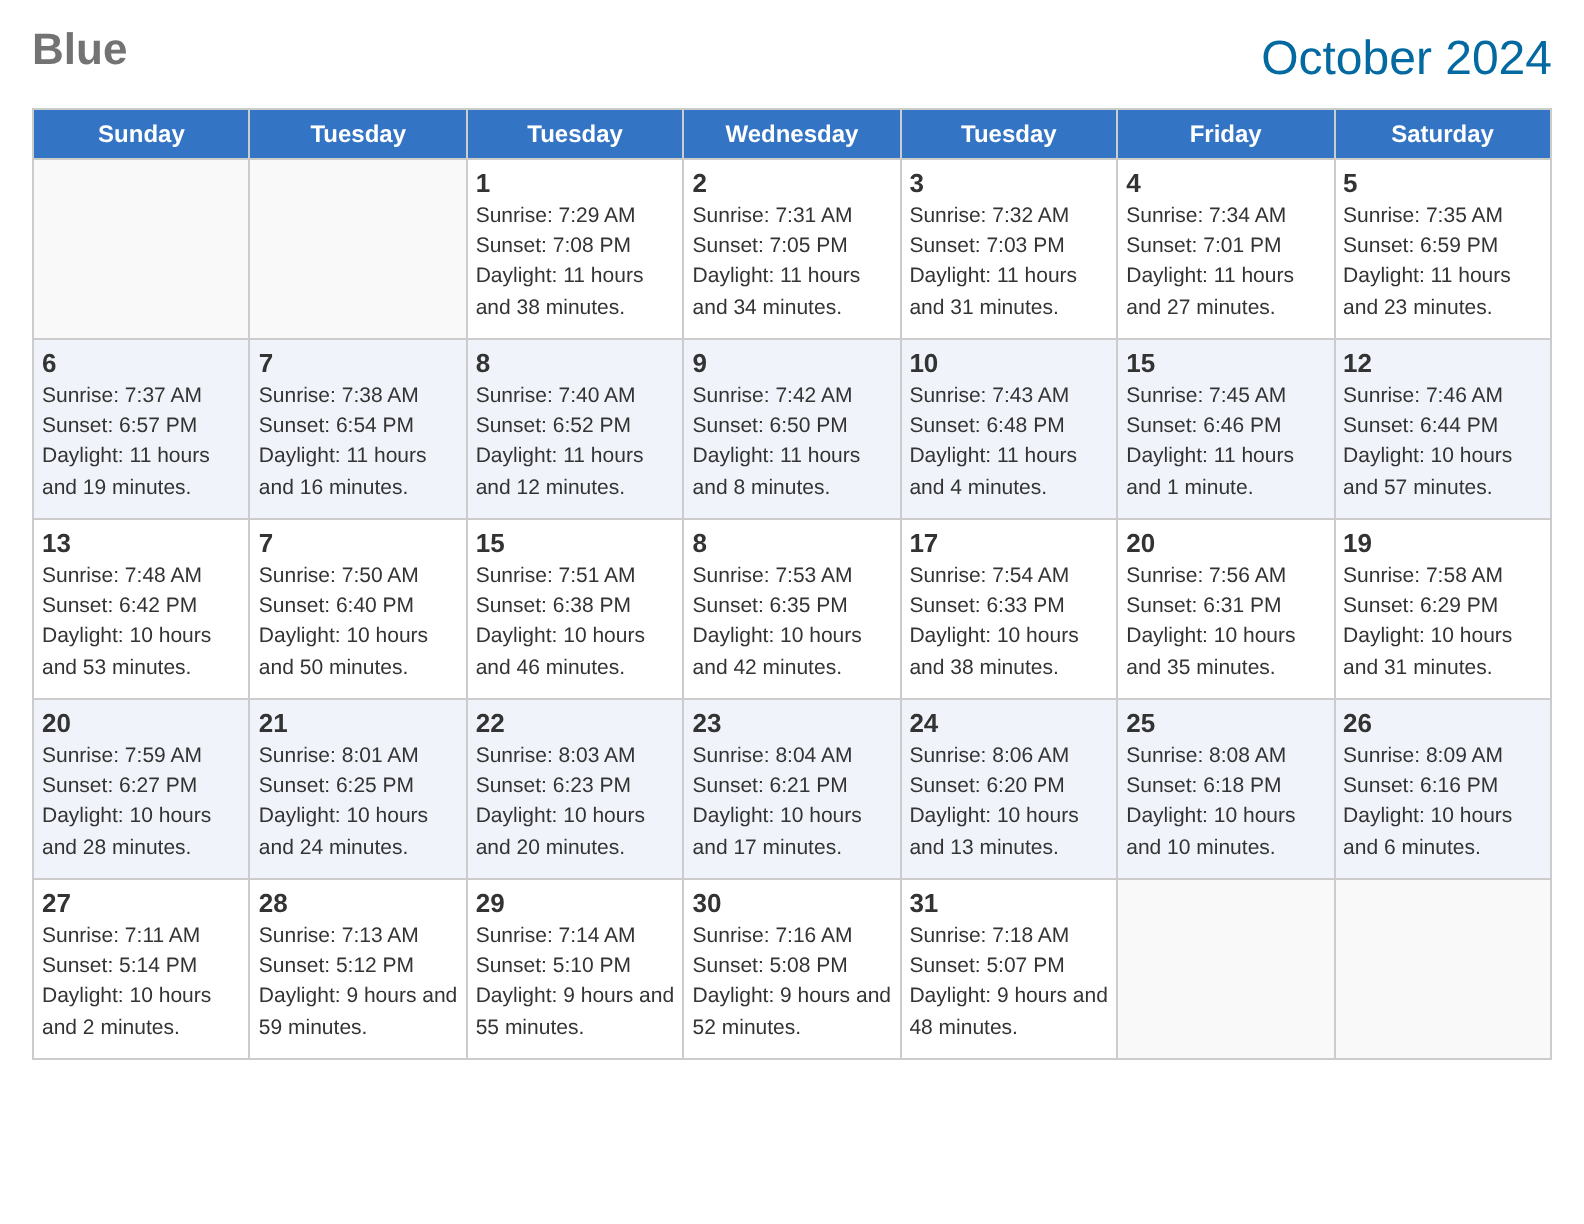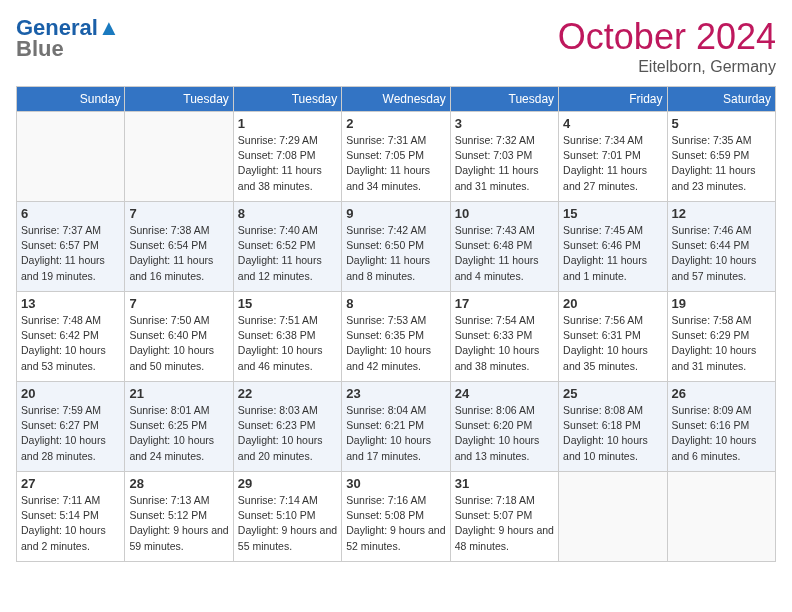--- a/index.html
+++ b/index.html
@@ -28,42 +28,42 @@
       line-height: 1.1;
     }
     .logo-row {
       display: flex;
       align-items: center;
     }
     .title-block {
       text-align: right;
     }
     .title-block h1 {
-      font-size: 36px;
+      font-size: 24px;
       font-weight: normal;
-      color: #be185d;
+      color: #0369a1;
       text-align: center;
     }
     .title-block h2 {
       font-size: 16px;
       font-weight: normal;
       color: #555;
     }
     .calendar {
       width: 100%;
       border-collapse: collapse;
       font-size: 11px;
     }
     .calendar thead tr th {
       background: #3374c4;
       color: #fff;
       padding: 5px 4px;
-      text-align: right;
+      text-align: center;
       font-size: 12px;
-      font-weight: normal;
+      font-weight: bold;
       border: 1px solid #ccc;
     }
     .calendar tbody tr td {
       border: 1px solid #ccc;
       vertical-align: top;
       padding: 4px 4px;
       height: 90px;
       width: 108px;
       color: #333;
     }
@@ -83,30 +83,24 @@
     }
     .alt-row td {
       background: #f0f4fa;
     }
   </style>
 </head>
 <body>
 
 <div class="header">
   <div class="logo">
-    <div class="logo-row">
-      <span class="logo-text">
-        <span style="color:#1a5fa8;">General</span><span style="color:#1a7abf; font-size:22px;">▲</span>
-      </span>
-    </div>
     <div style="font-size:22px; font-weight:bold; color:#737373; margin-top:-4px;">Blue</div>
   </div>
   <div class="title-block">
     <h1>October 2024</h1>
-    <h2>Eitelborn, Germany</h2>
   </div>
 </div>
 
 <table class="calendar">
   <thead>
     <tr>
     <th>Sunday</th>
         <th>Tuesday</th>
         <th>Tuesday</th>
         <th>Wednesday</th>

